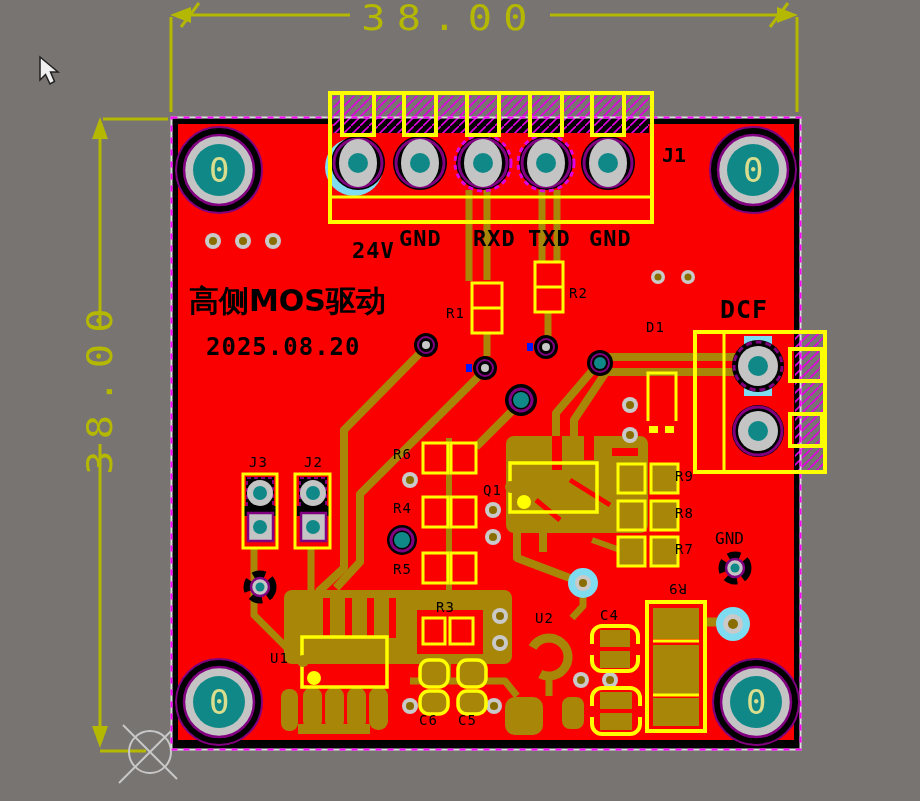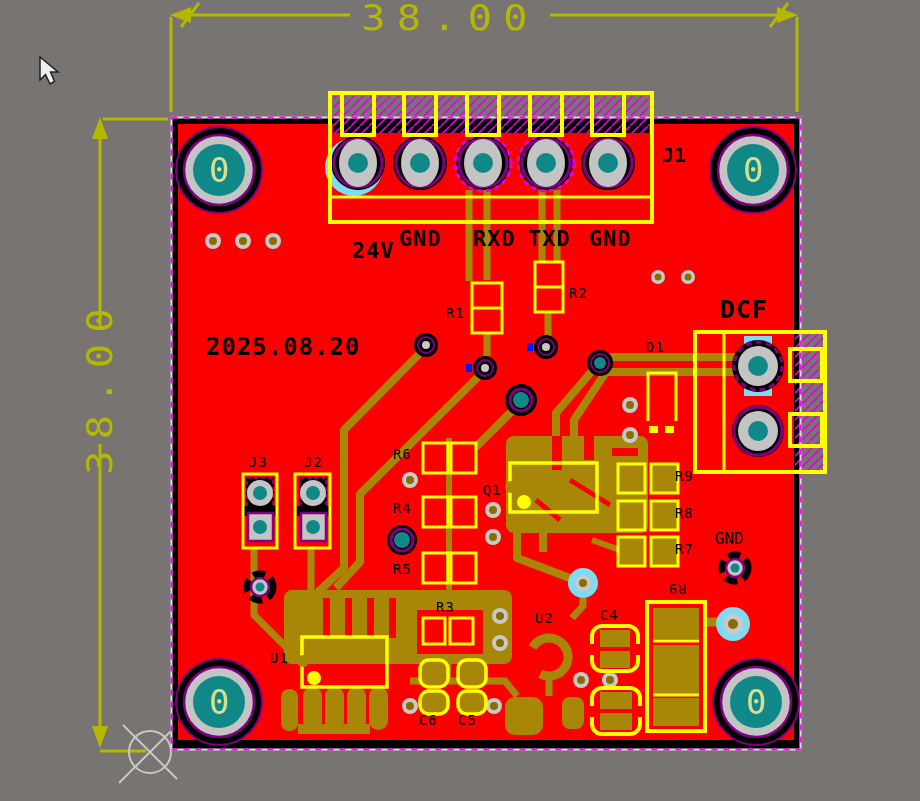--- a/index.html
+++ b/index.html
@@ -399,37 +399,38 @@
   </g>
 </svg>
 
 <span class="lbl dim" style="left:352px;top:0px;width:196px;text-align:center;font-size:36px;letter-spacing:10px;transform:scaleX(1.12);transform-origin:center;">38.00</span>
 
 <div style="position:absolute;left:40px;top:327px;width:120px;height:118px;display:flex;align-items:center;justify-content:center;">
   <span class="lbl dim" style="position:static;font-size:36px;letter-spacing:10px;transform:rotate(-90deg) scaleX(1.12);">38.00</span>
 </div>
 
 
+<span class="lbl" style="left:189px;top:286px;font-size:30px;font-weight:bold;font-family:'DejaVu Sans',sans-serif;">高侧MOS驱动</span>
 <span class="lbl" style="left:206px;top:335px;font-size:24px;font-weight:bold;letter-spacing:1px;">2025.08.20</span>
 
 <span class="lbl" style="left:662px;top:145px;font-size:20px;font-weight:bold;">J1</span>
 
 <span class="lbl pin" style="left:336px;top:240px;margin-left:16px;">24V</span>
 <span class="lbl pin" style="left:399px;top:228px;">GND</span>
 <span class="lbl pin" style="left:463px;top:228px;margin-left:10px;">RXD</span>
 <span class="lbl pin" style="left:528px;top:228px;">TXD</span>
 <span class="lbl pin" style="left:589px;top:228px;">GND</span>
 
 <span class="lbl" style="left:720px;top:297px;font-size:25px;font-weight:bold;letter-spacing:1px;">DCF</span>
 
 <span class="lbl" style="left:715px;top:531px;font-size:16px;">GND</span>
 
 <span class="lbl ref" style="left:446px;top:306px;">R1</span>
 <span class="lbl ref" style="left:569px;top:286px;">R2</span>
-<span class="lbl ref" style="left:646px;top:340px;">D1</span>
+<span class="lbl ref" style="left:646px;top:320px;">D1</span>
 <span class="lbl ref" style="left:393px;top:447px;">R6</span>
 <span class="lbl ref" style="left:393px;top:501px;">R4</span>
 <span class="lbl ref" style="left:393px;top:562px;">R5</span>
 <span class="lbl ref" style="left:483px;top:483px;">Q1</span>
 <span class="lbl ref" style="left:249px;top:455px;">J3</span>
 <span class="lbl ref" style="left:304px;top:455px;">J2</span>
 <span class="lbl ref" style="left:675px;top:469px;">R9</span>
 <span class="lbl ref" style="left:675px;top:506px;">R8</span>
 <span class="lbl ref" style="left:675px;top:542px;">R7</span>
 <span class="lbl ref" style="left:270px;top:651px;">U1</span>

